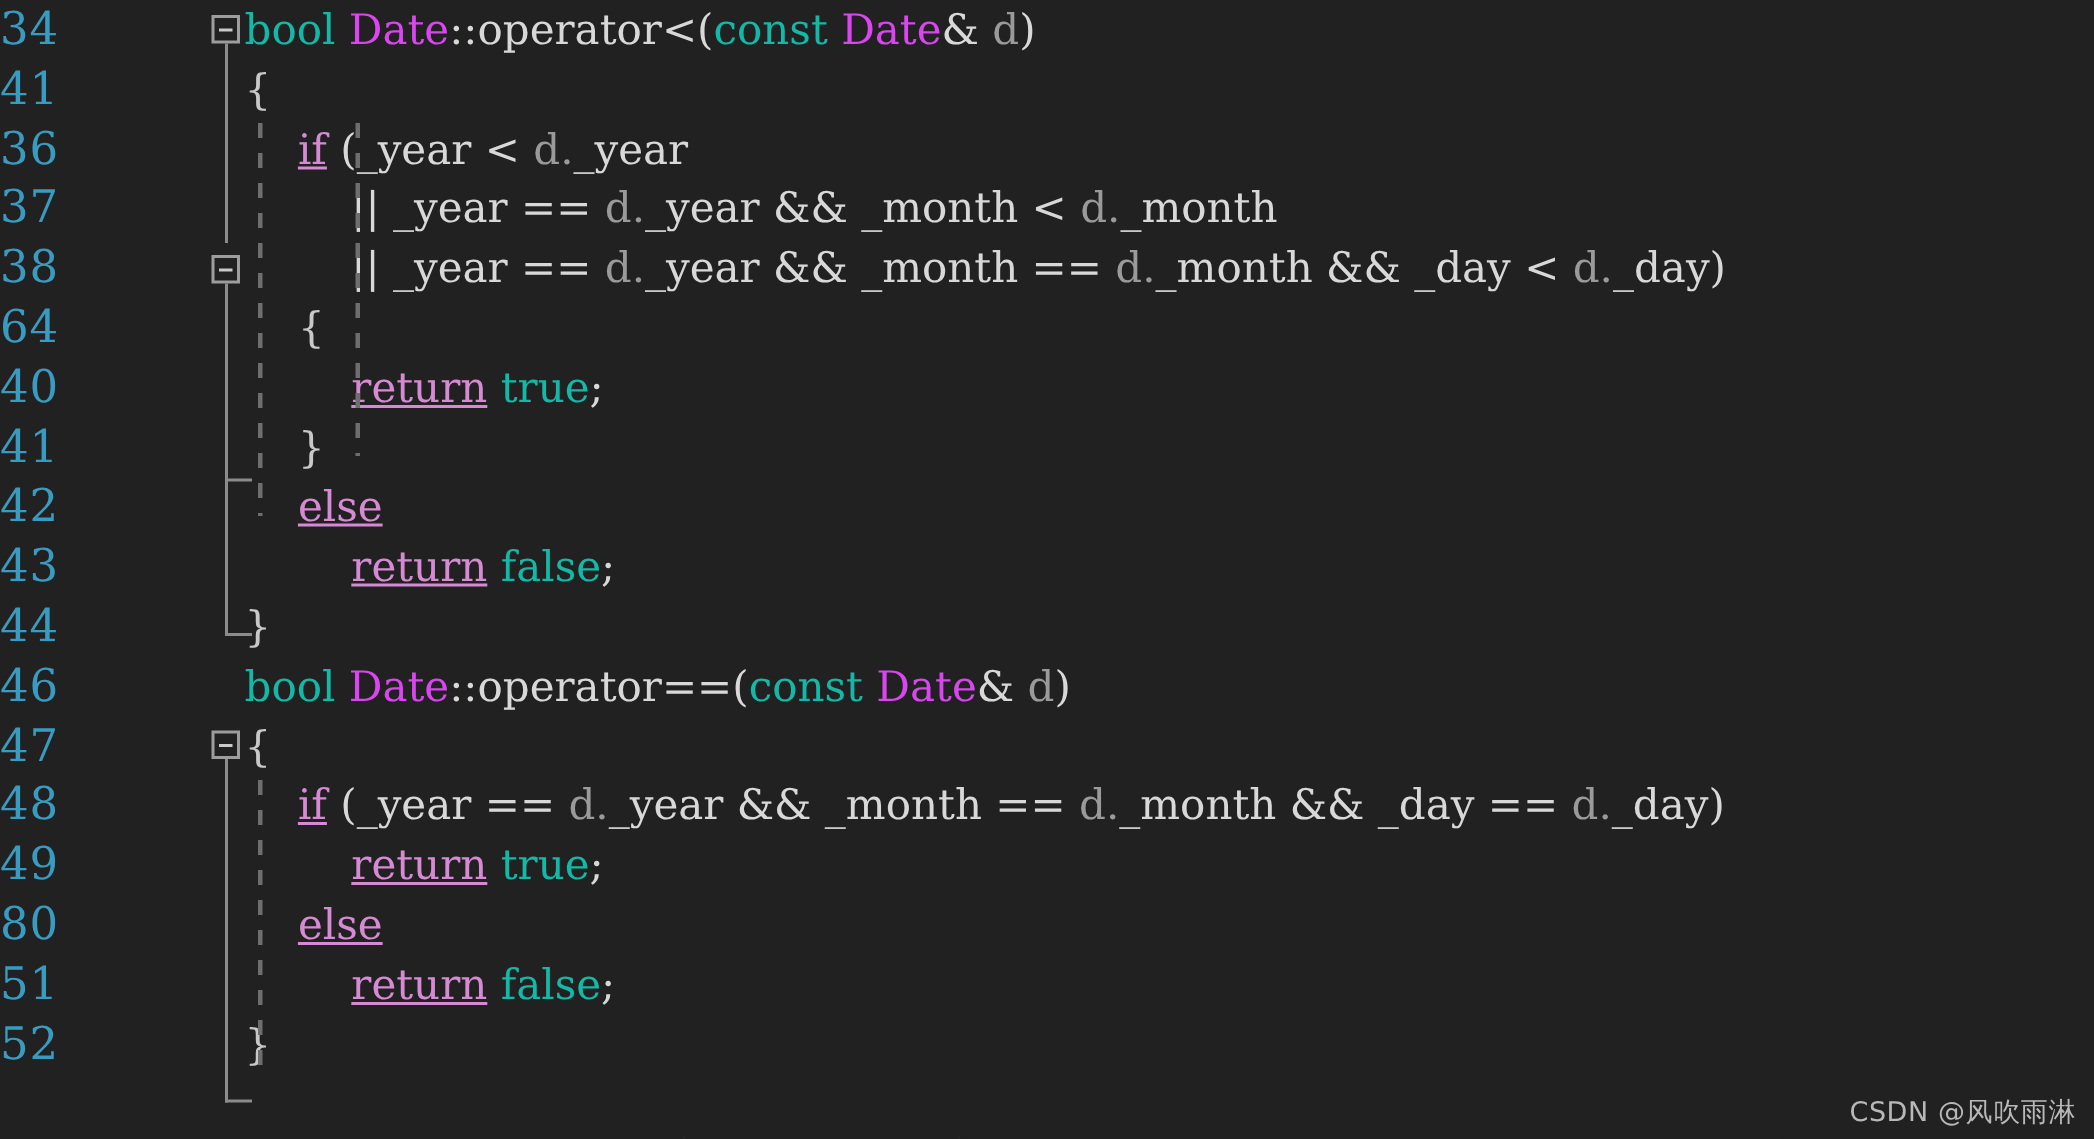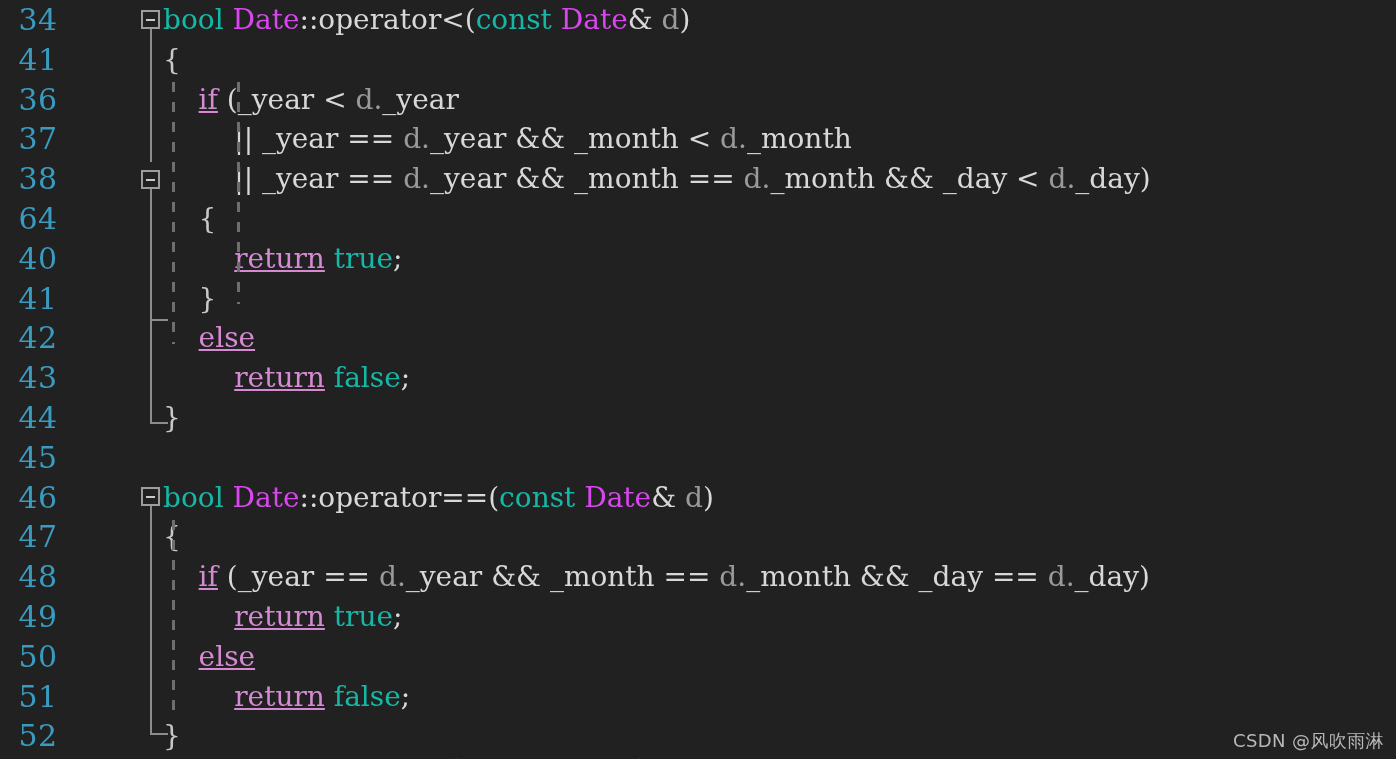--- a/index.html
+++ b/index.html
@@ -28,21 +28,21 @@
     position: relative;
     height: 39.8px;
     line-height: 39.8px;
     white-space: pre;
   }
   .gutter-num {
     position: absolute;
     left: 0;
     top: 0;
     width: 76px;
-    text-align: center;
+    text-align: left;
     color: #3a9bc1;
     font-size: 30px;
     font-family: "DejaVu Serif", "Liberation Serif", serif;
     letter-spacing: 0.5px;
   }
   .code-text {
     position: absolute;
     left: 163px;
     top: 0;
     font-size: 28px;
@@ -145,26 +145,25 @@
       <div class="line-row"><div class="gutter-num">41</div><div class="code-text"><span class="t-brace">{</span></div></div>
       <div class="line-row"><div class="gutter-num">36</div><div class="code-text"><span class="t-plain">    </span><span class="t-ctrl">if</span><span class="t-plain"> (_year &lt; </span><span class="t-obj">d.</span><span class="t-plain">_year</span></div></div>
       <div class="line-row"><div class="gutter-num">37</div><div class="code-text"><span class="t-plain">        || _year == </span><span class="t-obj">d.</span><span class="t-plain">_year &amp;&amp; _month &lt; </span><span class="t-obj">d.</span><span class="t-plain">_month</span></div></div>
       <div class="line-row"><div class="gutter-num">38</div><div class="code-text"><span class="t-plain">        || _year == </span><span class="t-obj">d.</span><span class="t-plain">_year &amp;&amp; _month == </span><span class="t-obj">d.</span><span class="t-plain">_month &amp;&amp; _day &lt; </span><span class="t-obj">d.</span><span class="t-plain">_day)</span></div></div>
       <div class="line-row"><div class="gutter-num">64</div><div class="code-text"><span class="t-brace">    {</span></div></div>
       <div class="line-row"><div class="gutter-num">40</div><div class="code-text"><span class="t-plain">        </span><span class="t-ctrl">return</span><span class="t-plain"> </span><span class="t-kw">true</span><span class="t-plain">;</span></div></div>
       <div class="line-row"><div class="gutter-num">41</div><div class="code-text"><span class="t-brace">    }</span></div></div>
       <div class="line-row"><div class="gutter-num">42</div><div class="code-text"><span class="t-plain">    </span><span class="t-ctrl">else</span></div></div>
       <div class="line-row"><div class="gutter-num">43</div><div class="code-text"><span class="t-plain">        </span><span class="t-ctrl">return</span><span class="t-plain"> </span><span class="t-kw">false</span><span class="t-plain">;</span></div></div>
       <div class="line-row"><div class="gutter-num">44</div><div class="code-text"><span class="t-brace">}</span></div></div>
-      <div class="line-row"><div class="gutter-num">45</div><div class="code-text"></div></div>
       <div class="line-row"><div class="gutter-num">46</div><div class="code-text"><span class="t-kw">bool</span><span class="t-plain"> </span><span class="t-type">Date</span><span class="t-plain">::operator==(</span><span class="t-kw">const</span><span class="t-plain"> </span><span class="t-type">Date</span><span class="t-plain">&amp; </span><span class="t-obj">d</span><span class="t-plain">)</span></div></div>
       <div class="line-row"><div class="gutter-num">47</div><div class="code-text"><span class="t-brace">{</span></div></div>
       <div class="line-row"><div class="gutter-num">48</div><div class="code-text"><span class="t-plain">    </span><span class="t-ctrl">if</span><span class="t-plain"> (_year == </span><span class="t-obj">d.</span><span class="t-plain">_year &amp;&amp; _month == </span><span class="t-obj">d.</span><span class="t-plain">_month &amp;&amp; _day == </span><span class="t-obj">d.</span><span class="t-plain">_day)</span></div></div>
       <div class="line-row"><div class="gutter-num">49</div><div class="code-text"><span class="t-plain">        </span><span class="t-ctrl">return</span><span class="t-plain"> </span><span class="t-kw">true</span><span class="t-plain">;</span></div></div>
-      <div class="line-row"><div class="gutter-num">50</div><div class="code-text"><span class="t-plain">    </span><span class="t-ctrl">else</span></div></div>
+      <div class="line-row"><div class="gutter-num">80</div><div class="code-text"><span class="t-plain">    </span><span class="t-ctrl">else</span></div></div>
       <div class="line-row"><div class="gutter-num">51</div><div class="code-text"><span class="t-plain">        </span><span class="t-ctrl">return</span><span class="t-plain"> </span><span class="t-kw">false</span><span class="t-plain">;</span></div></div>
       <div class="line-row"><div class="gutter-num">52</div><div class="code-text"><span class="t-brace">}</span></div></div>
     </div>
 
   <div class="fold-col">
 
     <div class="fold-box" style="left:141px; top:10px;"></div>
     <div class="fold-line" style="left:149.5px; top:29px; height:133px;"></div>
 
     <div class="fold-box" style="left:141px; top:170px;"></div>

